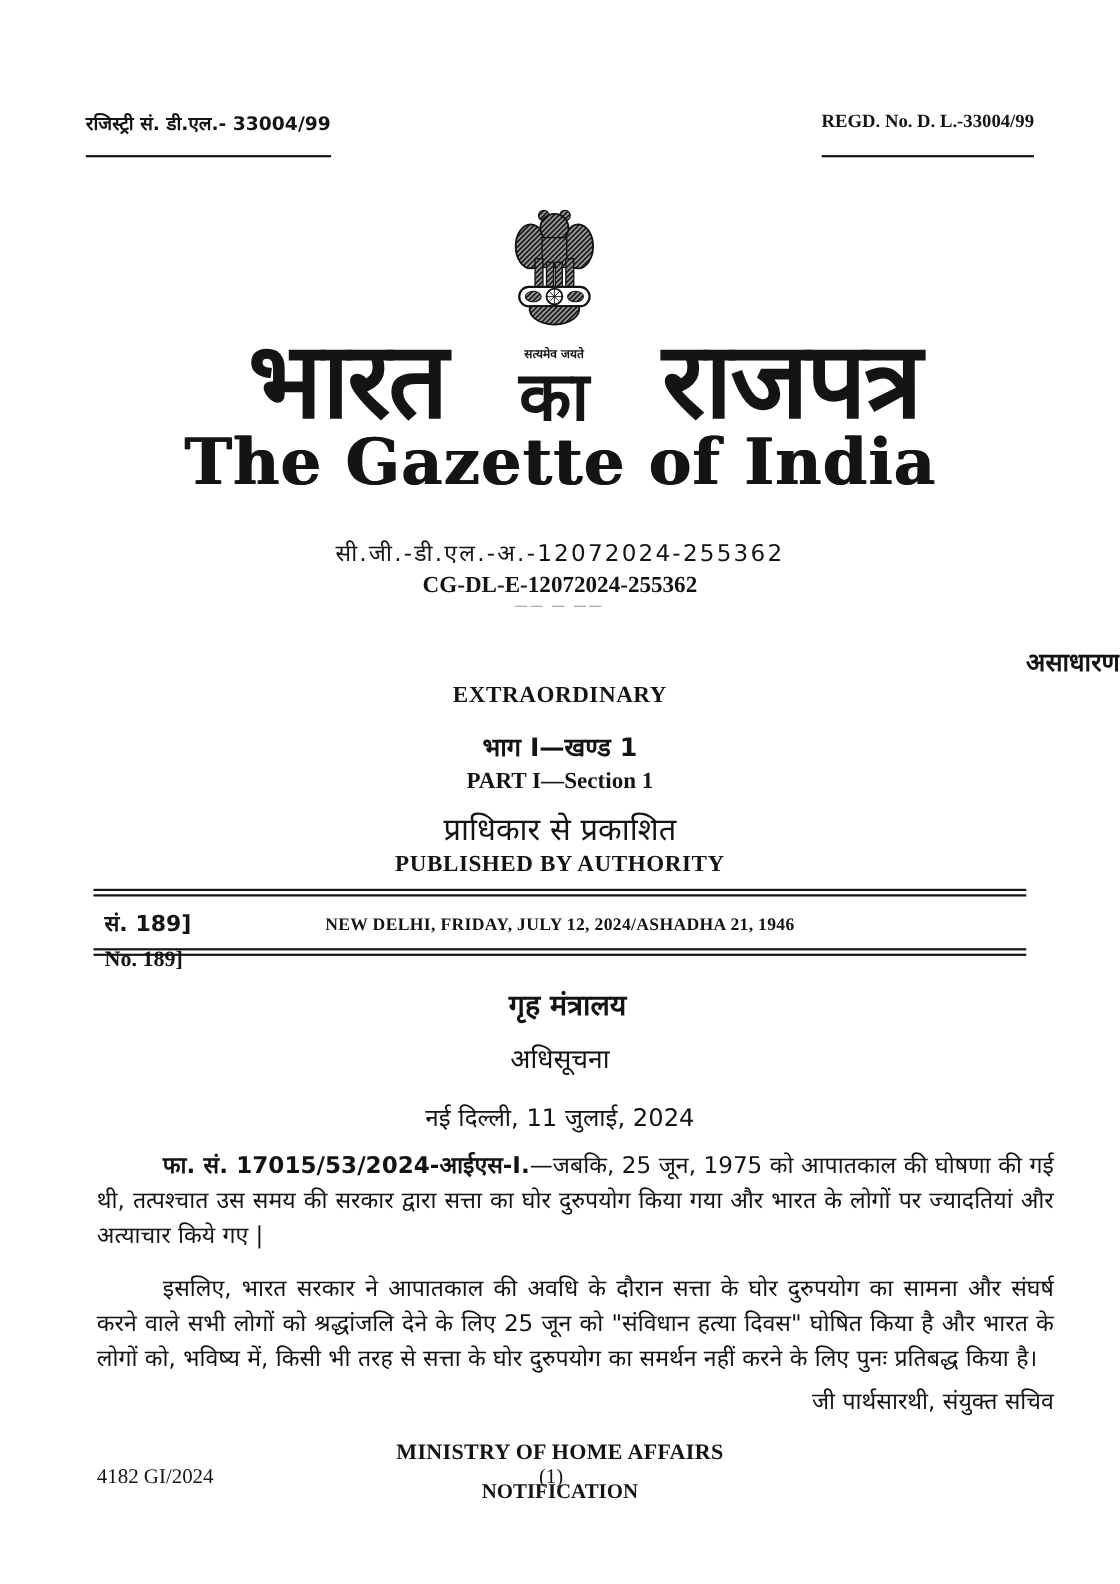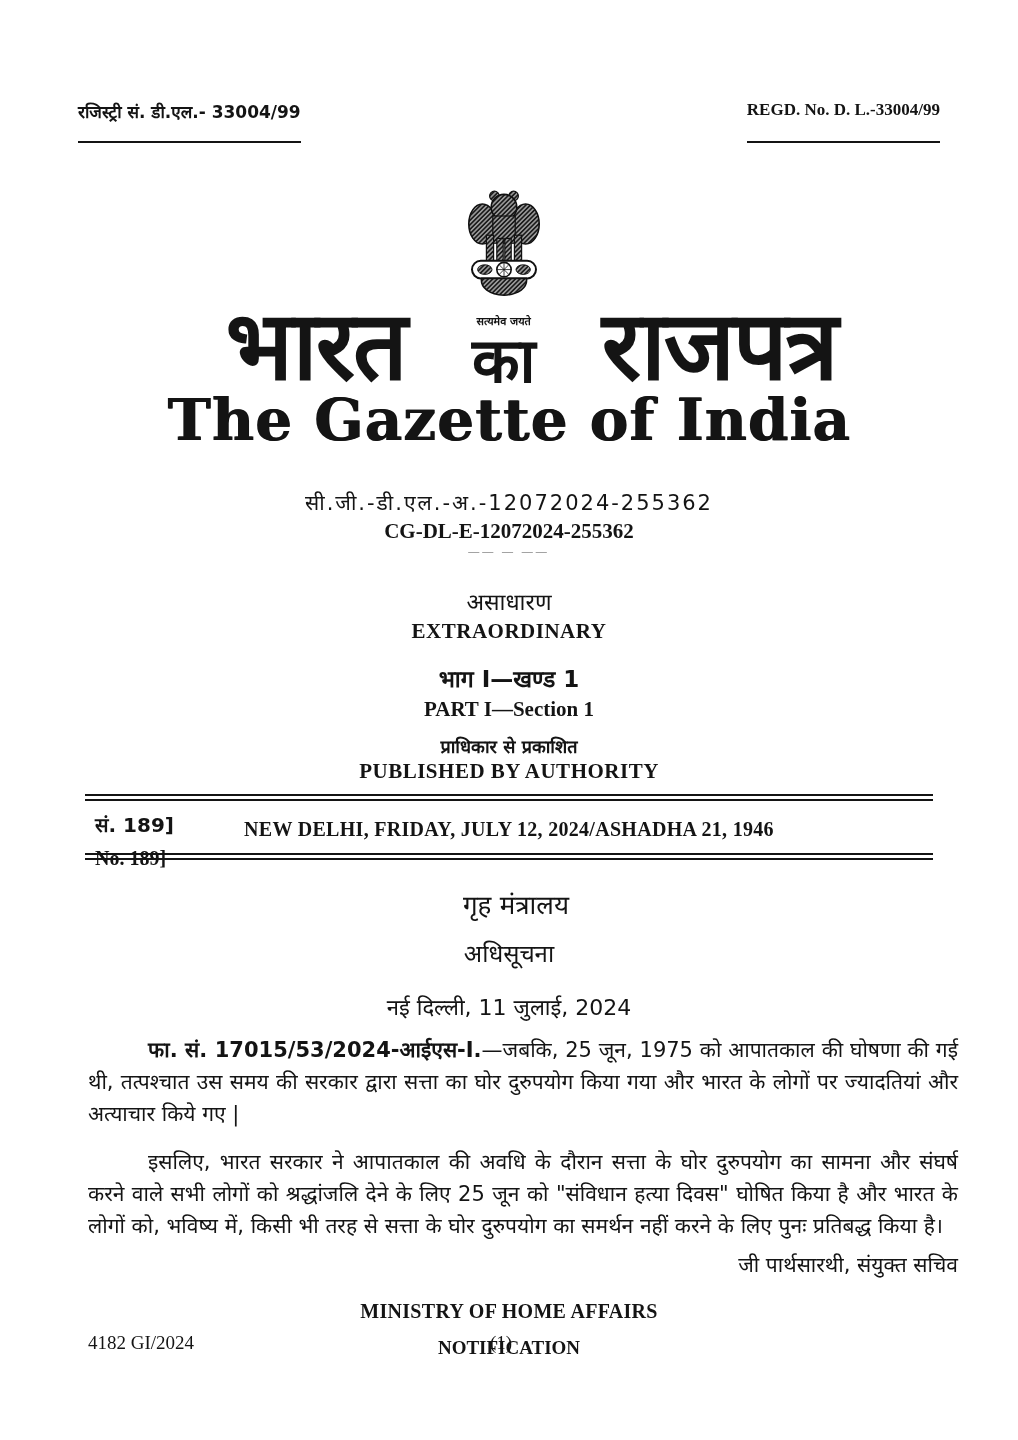--- a/index.html
+++ b/index.html
@@ -57,46 +57,46 @@
   }
 
   
   .code-block { text-align:center; margin-top:34px; }
   .code-hi { font-size:21px; letter-spacing:2px; font-family:"DejaVu Sans", sans-serif; }
   .code-en { font-size:21px; font-weight:bold; margin-top:3px; }
   .code-rule { font-size:11px; letter-spacing:3px; color:#555; margin-top:1px; }
 
   
   .centerline { text-align:center; }
-  .extra-hi  { font-size:23px; font-weight:normal; margin-top:28px; }
+  .extra-hi  { font-size:23px; font-weight:bold; margin-top:28px;text-align:right; }
   .extra-en  { font-size:21px; font-weight:bold; letter-spacing:0.5px; margin-top:2px; }
   .part-hi   { font-size:23px; font-weight:bold; margin-top:18px; }
   .part-en   { font-size:21px; font-weight:bold; margin-top:3px; }
-  .auth-hi   { font-size:18px; font-weight:bold; margin-top:12px; }
+  .auth-hi   { font-size:28px; font-weight:normal; margin-top:12px; }
   .auth-en   { font-size:21px; font-weight:bold; letter-spacing:0.5px; margin-top:1px; }
 
   
   .banner {
     position:relative;
     margin:10px 85px 0 85px;
     border-top:7px double #141414;
     border-bottom:7px double #141414;
     padding:10px 0 12px 0;
     text-align:center;
   }
   .banner-no {
     position:absolute; left:10px; top:10px; text-align:left;
   }
   .banner-no-hi { font-size:20px; font-weight:bold; }
   .banner-no-en { font-size:20px; font-weight:bold; margin-top:9px; }
   .banner-date-hi { font-size:22px; font-weight:bold; }
-  .banner-date-en { font-size:20px; font-weight:bold; margin-top:7px; letter-spacing:0.3px; }
-
-  
-  .hi-ministry { font-size:26px; font-weight:normal; margin-top:26px;padding-left:14px; }
+  .banner-date-en { font-size:16px; font-weight:bold; margin-top:7px; letter-spacing:0.3px; }
+
+  
+  .hi-ministry { font-size:26px; font-weight:bold; margin-top:26px;padding-left:14px; }
   .hi-notification { font-size:24px; font-weight:normal; margin-top:14px; }
   .hi-placedate { font-size:22px; margin-top:22px; }
 
   
   .body-text { margin:14px 60px 0 88px; }
   .para {
     font-size:21px; line-height:1.52;
     text-align:justify; text-indent:60px;
   }
   .para + .para { margin-top:16px; }

